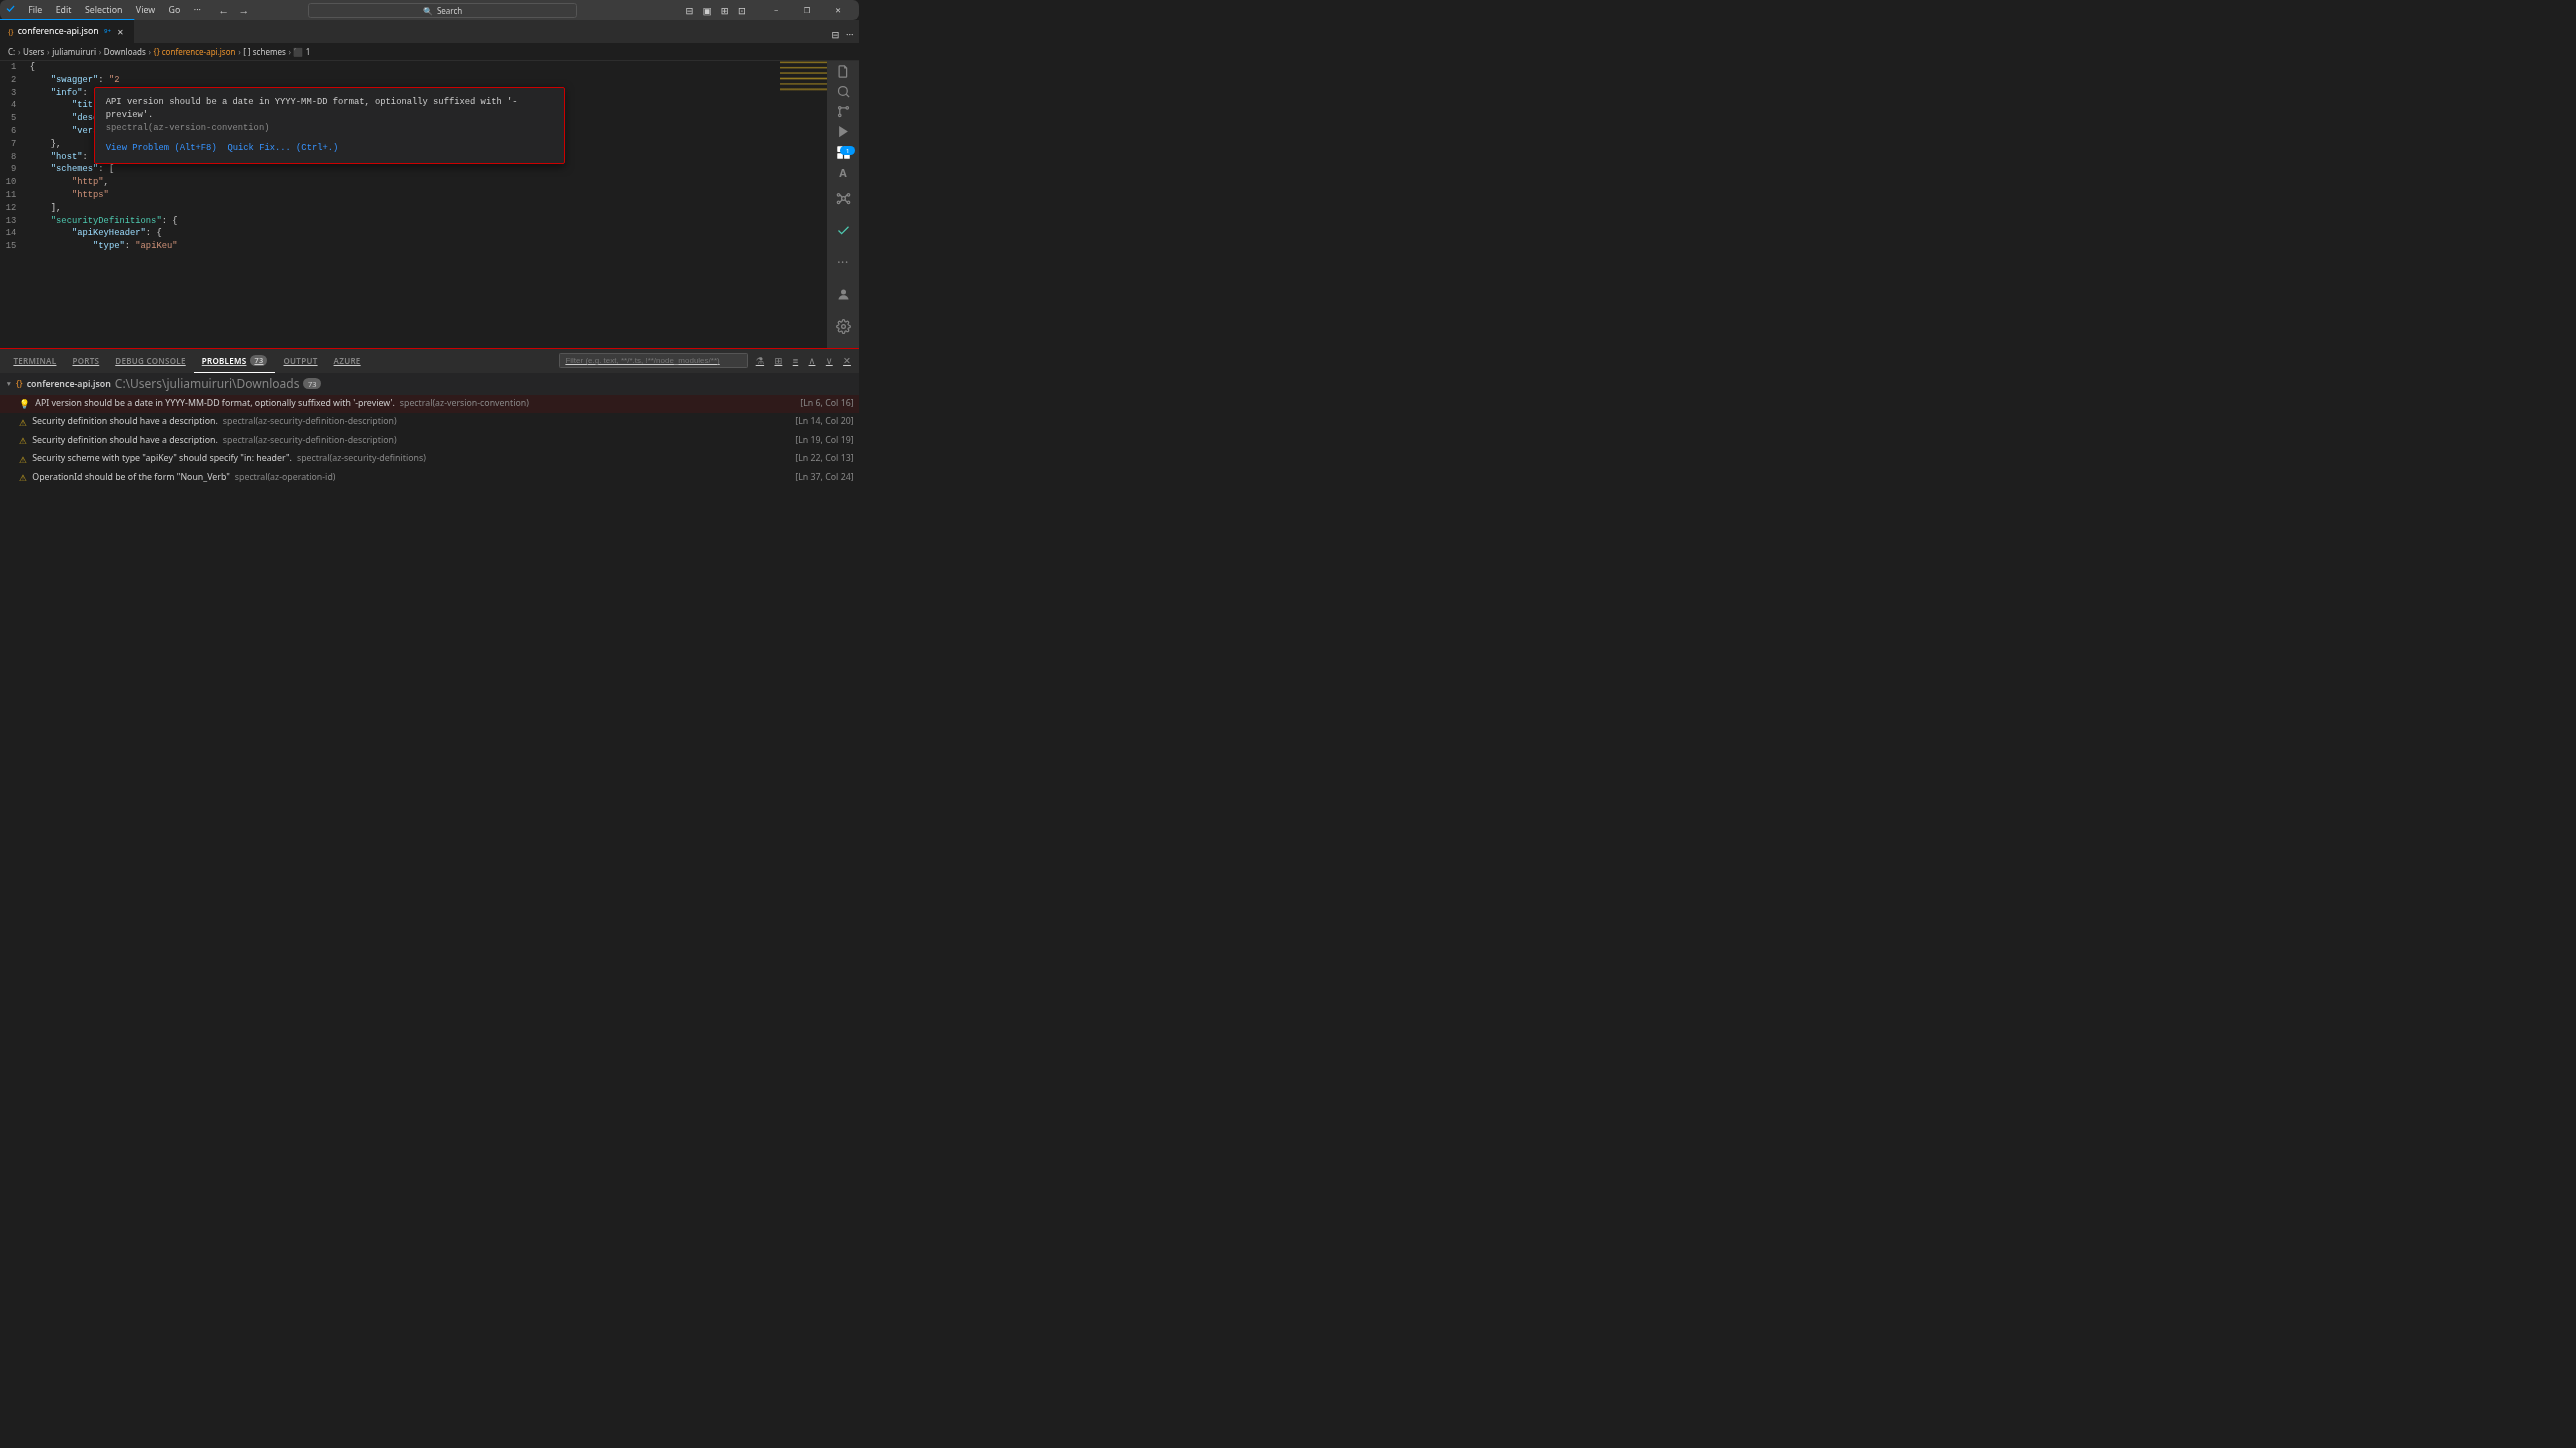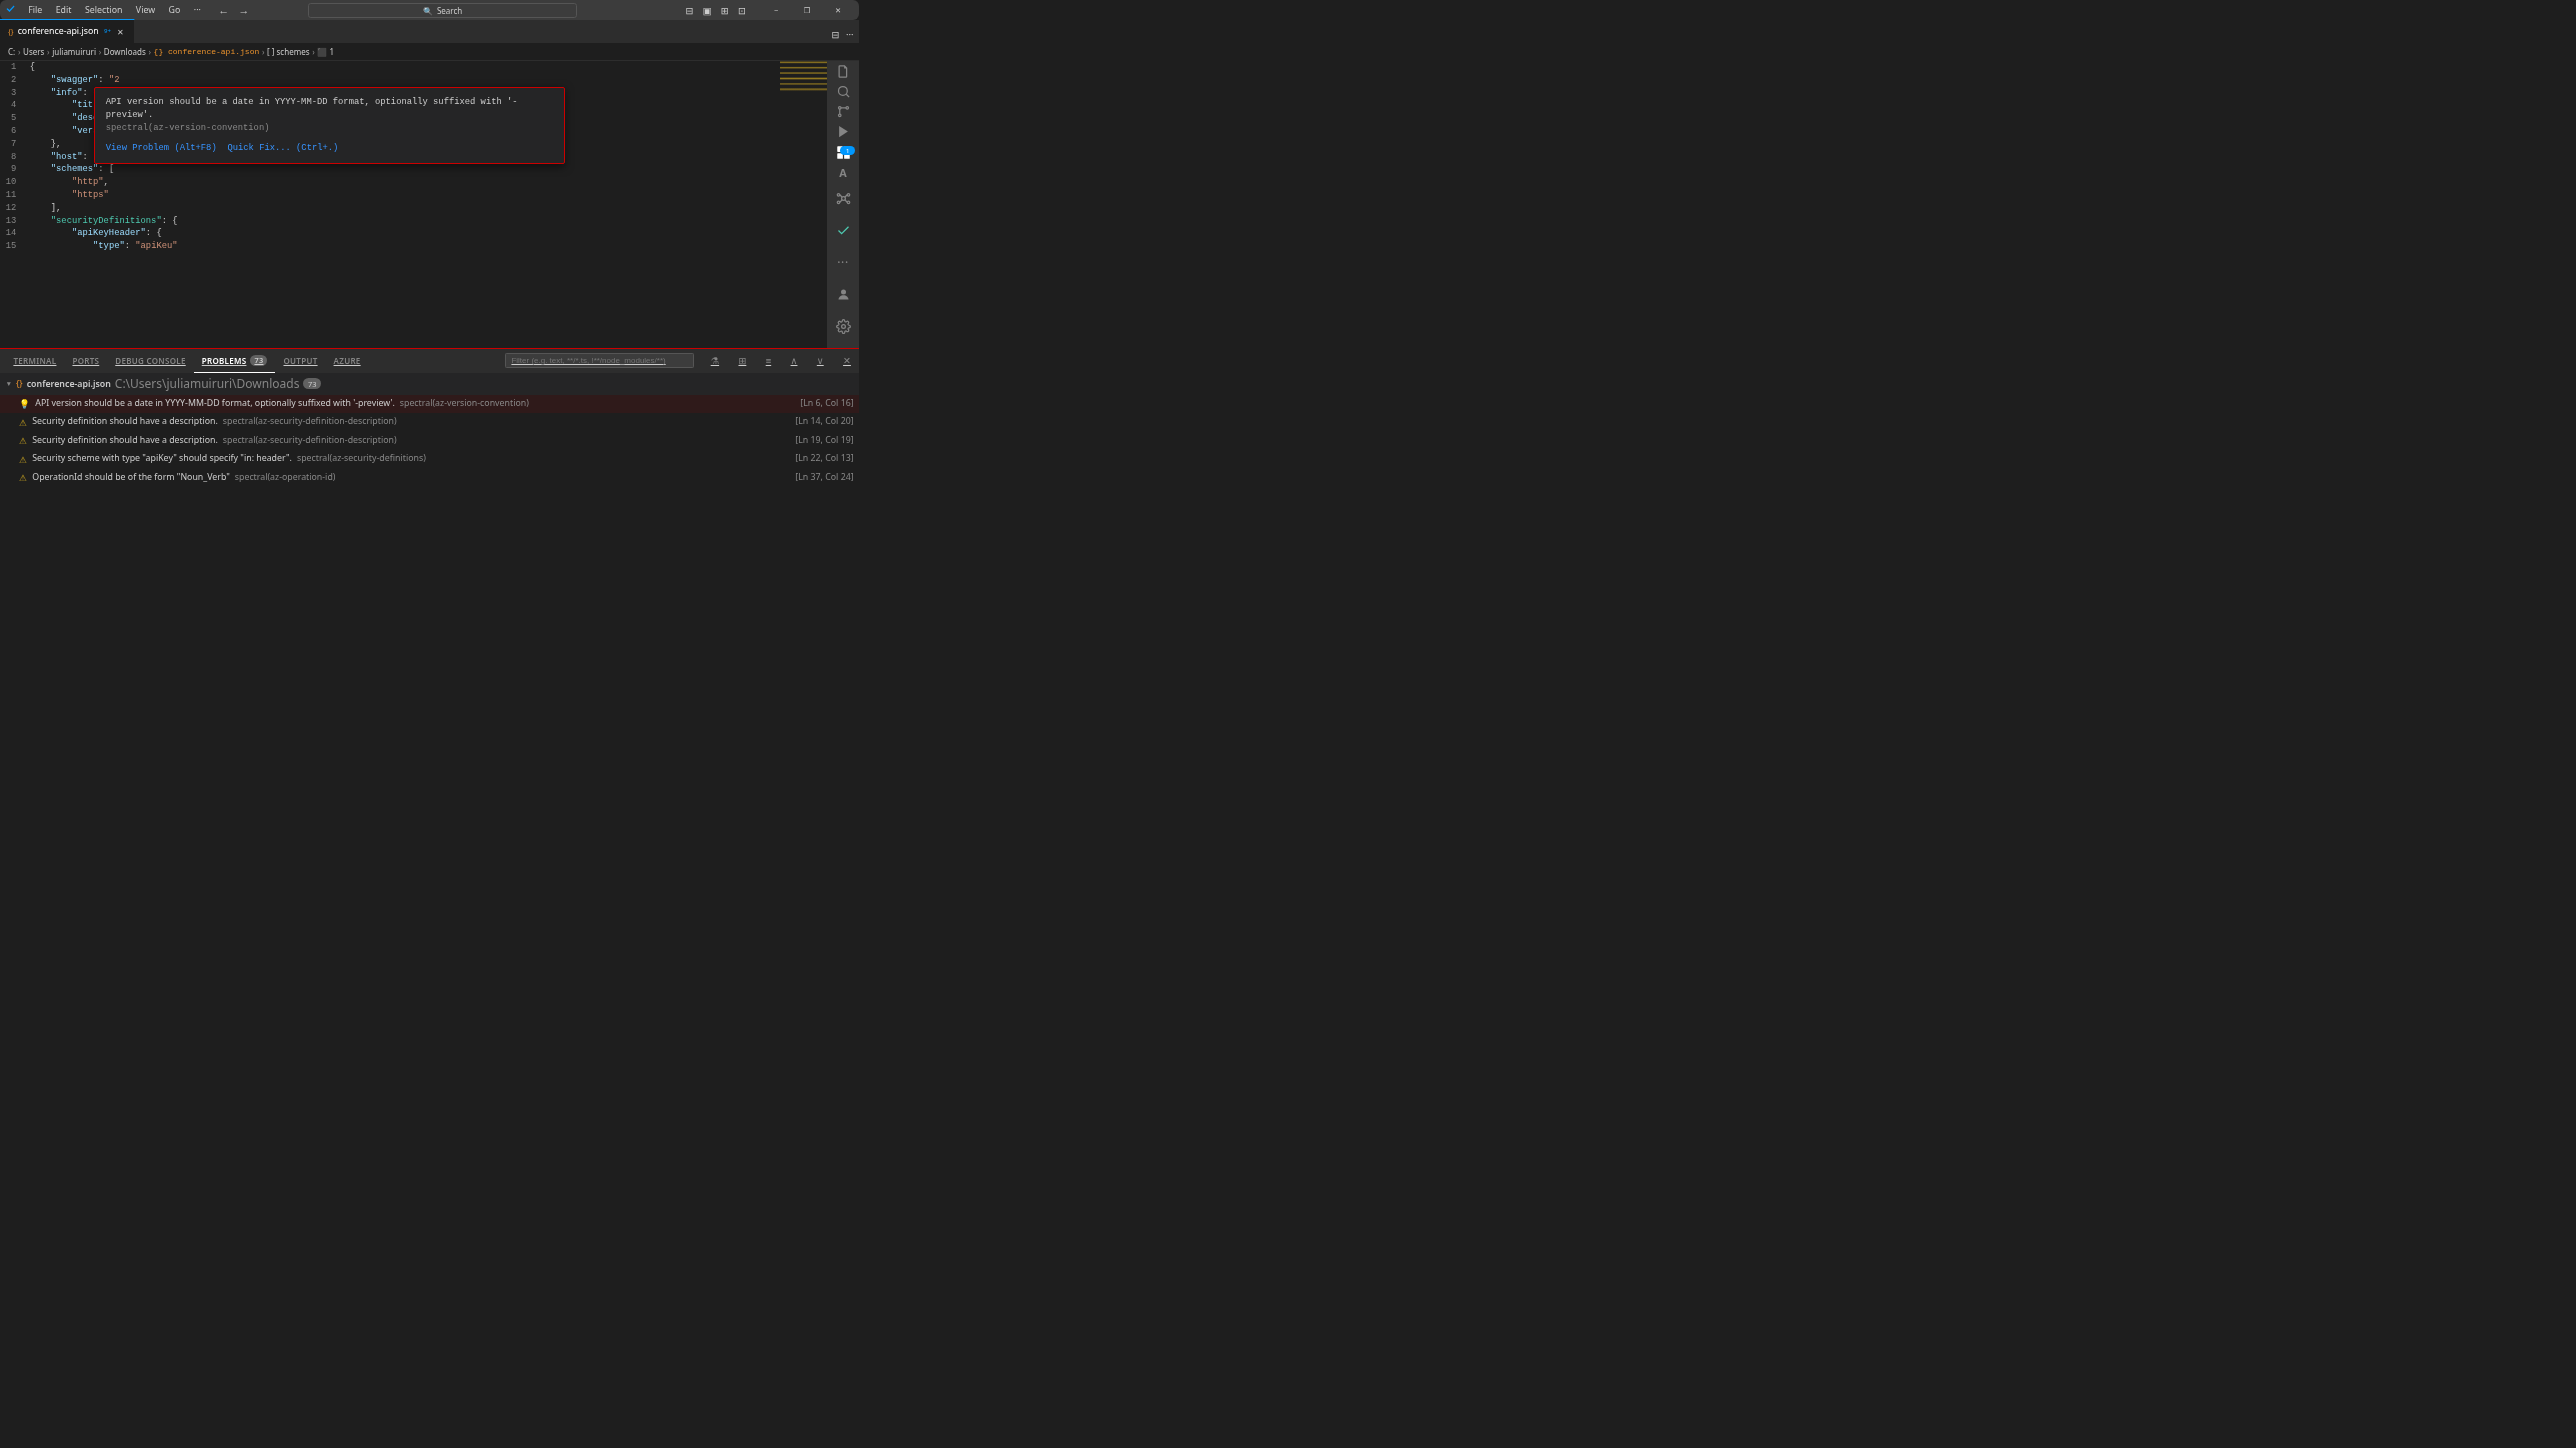--- a/index.html
+++ b/index.html
@@ -160,21 +160,21 @@
       background: #1e1e1e;
       padding: 2.7px 8px;
       font-size: 8px;
       color: #cccccc;
       gap: 2.7px;
       border-bottom: 0.7px solid #2d2d2d;
       flex-shrink: 0;
     }
     .breadcrumb-sep { color: #888; }
     .breadcrumb-item { color: #cccccc; cursor: pointer; }
-    .breadcrumb-item.json-icon { color: #e8912d; font-family: Liberation Mono, monospace; }
+    .breadcrumb-item.json-icon { color: #e8912d; }
     .breadcrumb-item.array-icon { color: #cccccc; }
     .breadcrumb-item.num-icon { color: #cccccc; }
 
     
     .editor {
       flex: 1;
       background: #1e1e1e;
       overflow: hidden;
       position: relative;
       font-family: 'Courier New', monospace;
@@ -359,21 +359,21 @@
       background: #616161;
       color: #cccccc;
       border-radius: 6.7px;
       padding: 0.7px 4px;
       font-size: 7.4px;
       margin-left: 4px;
     }
     .panel-actions {
       margin-left: auto;
       display: flex;
-      gap: 14px;
+      gap: 5px;
       align-items: center;
     }
     .panel-action {
       color: #858585;
       cursor: pointer;
       padding: 1.3px 2.7px;
       font-size: 9.4px;
     }
     .filter-input {
       background: #3c3c3c;

